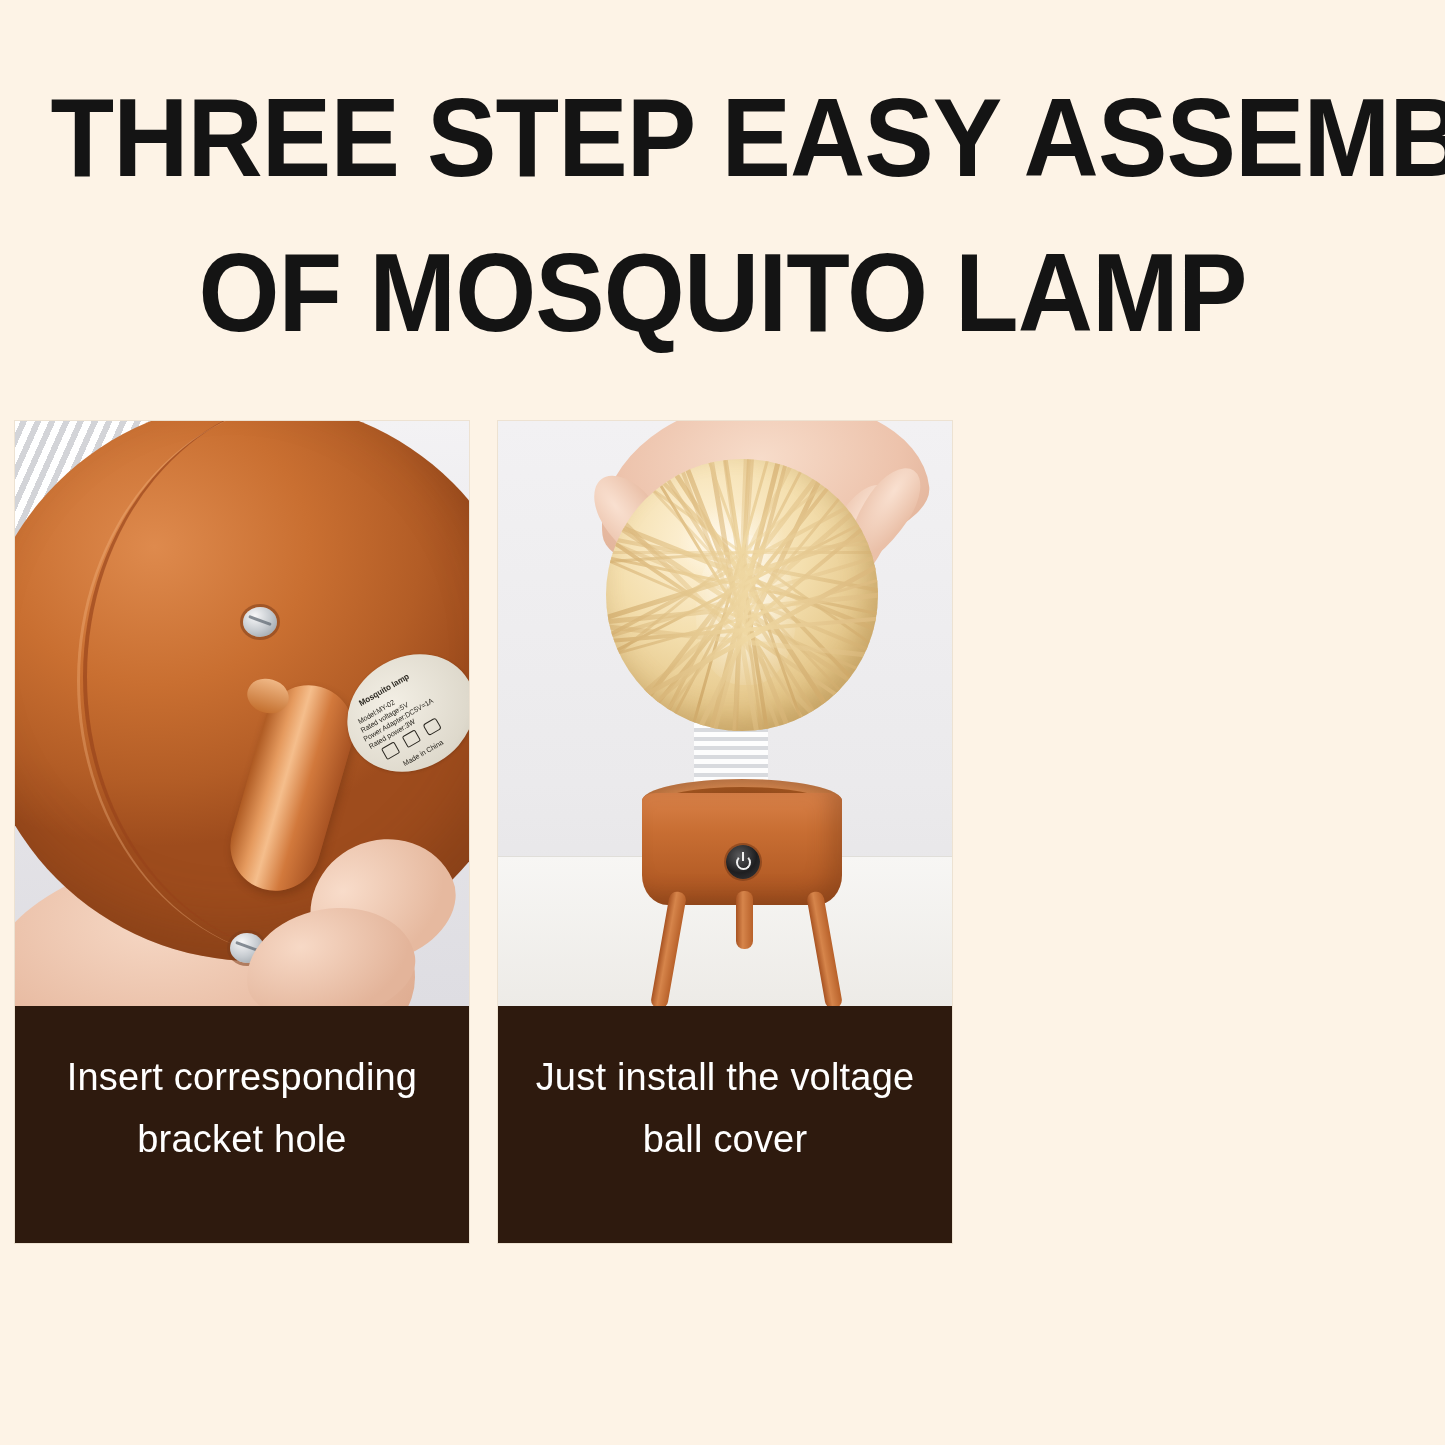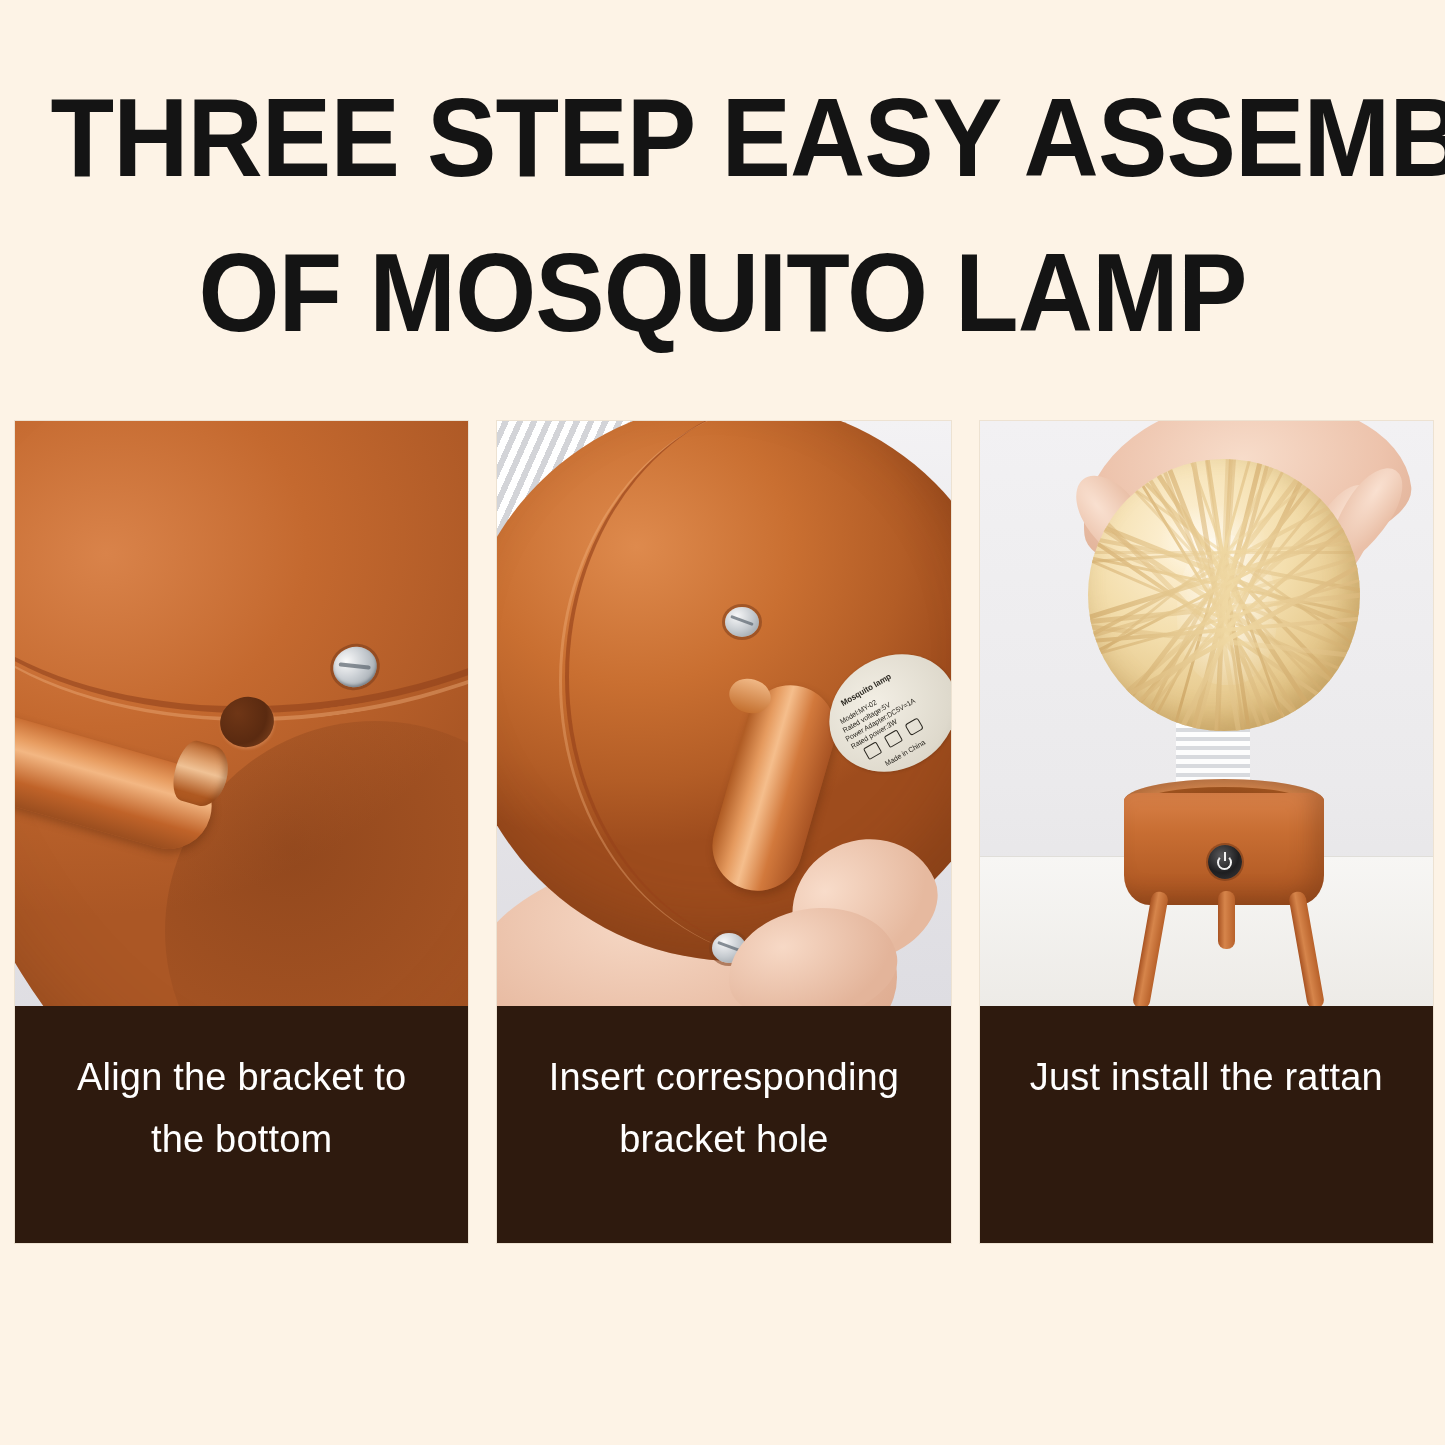--- a/index.html
+++ b/index.html
@@ -429,37 +429,20 @@
 </head>
 <body>
 
 <div class="headline">
   <span class="line">THREE STEP EASY ASSEMBLY</span>
   <span class="line">OF MOSQUITO LAMP</span>
 </div>
 
 <div class="panels">
 
-  <div class="panel">
-    <div class="photo">
-      <div class="p1-bg"></div>
-      <div class="p1-body"></div>
-      <div class="p1-rim"></div>
-      <div class="p1-rim2"></div>
-      <div class="p1-shadow"></div>
-      <div class="p1-hole"></div>
-      <div class="p1-screw"></div>
-      <div class="p1-leg"></div>
-      <div class="p1-legtip"></div>
-    </div>
-    <div class="caption">
-      <span class="cl">Align the bracket to</span>
-      <span class="cl">the bottom</span>
-    </div>
-  </div>
 
   <div class="panel">
     <div class="photo">
       <div class="p2-bg"></div>
       <div class="p2-ribbed"></div>
       <div class="p2-hand"></div>
       <div class="p2-disc"></div>
       <div class="p2-disc-rim"></div>
       <div class="p2-disc-rim2"></div>
       <div class="p2-screw s1"></div>
@@ -549,17 +532,18 @@
       <div class="p3-base-inner"></div>
       <div class="p3-base"></div>
       <div class="p3-power">
         <span class="sym"></span>
       </div>
       <div class="p3-leg l1"></div>
       <div class="p3-leg l2"></div>
       <div class="p3-leg l3"></div>
     </div>
     <div class="caption">
-      <span class="cl">Just install the rattan</span>
+      <span class="cl">Just install the voltage</span>
+      <span class="cl">ball cover</span>
     </div>
   </div>
 
 </div>
 
 </body></html>

